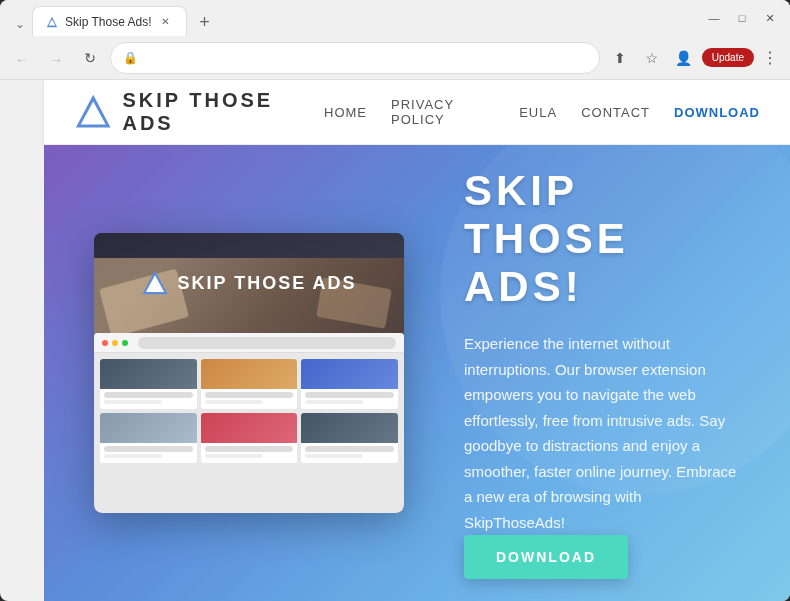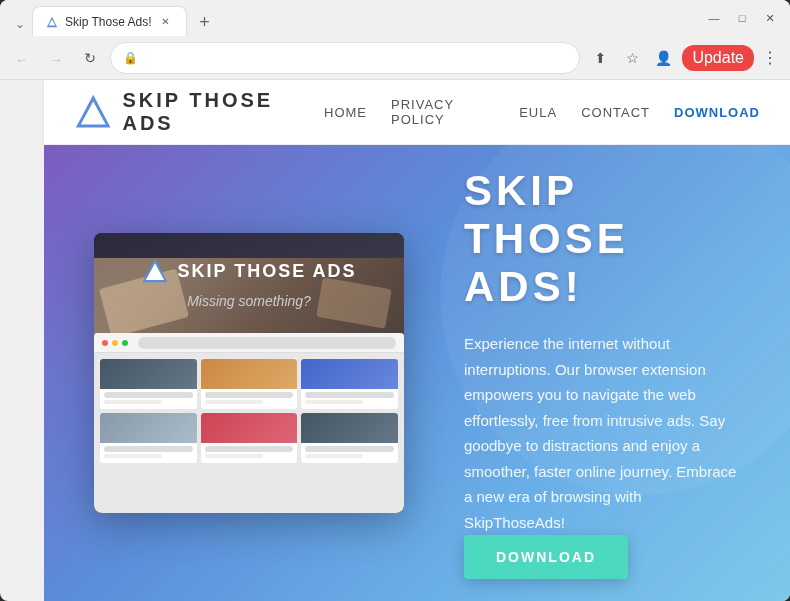--- a/index.html
+++ b/index.html
@@ -142,26 +142,26 @@
       height: 28px;
       display: flex;
       align-items: center;
       justify-content: center;
       color: #555;
       font-size: 14px;
       cursor: pointer;
       border-radius: 50%;
     }
     .update-btn {
-      background: #ef4444;
+      background: #b91c1c;
       color: white;
       border: none;
       border-radius: 12px;
       padding: 4px 10px;
-      font-size: 16px;
+      font-size: 10px;
       cursor: pointer;
       font-weight: 500;
     }
     .menu-btn {
       width: 24px;
       height: 24px;
       display: flex;
       align-items: center;
       justify-content: center;
       cursor: pointer;
@@ -464,21 +464,20 @@
         </div>
 
         <div class="screenshot-overlay">
           <div class="screenshot-logo">
             <svg width="28" height="28" viewBox="0 0 40 40">
               <polygon points="20,2 38,36 2,36" fill="#5b8dd9"></polygon>
               <polygon points="20,9 33,33 7,33" fill="white"></polygon>
             </svg>
             <span class="screenshot-logo-text">SKIP  THOSE  ADS</span>
           </div>
-          <span class="screenshot-subtitle">Missing something?</span>
         </div>
 
         <div class="screenshot-web">
           <div class="screenshot-web-bar">
             <div class="web-dot red"></div>
             <div class="web-dot yellow"></div>
             <div class="web-dot green"></div>
             <div class="web-url-bar"></div>
           </div>
           <div class="web-content-grid">

